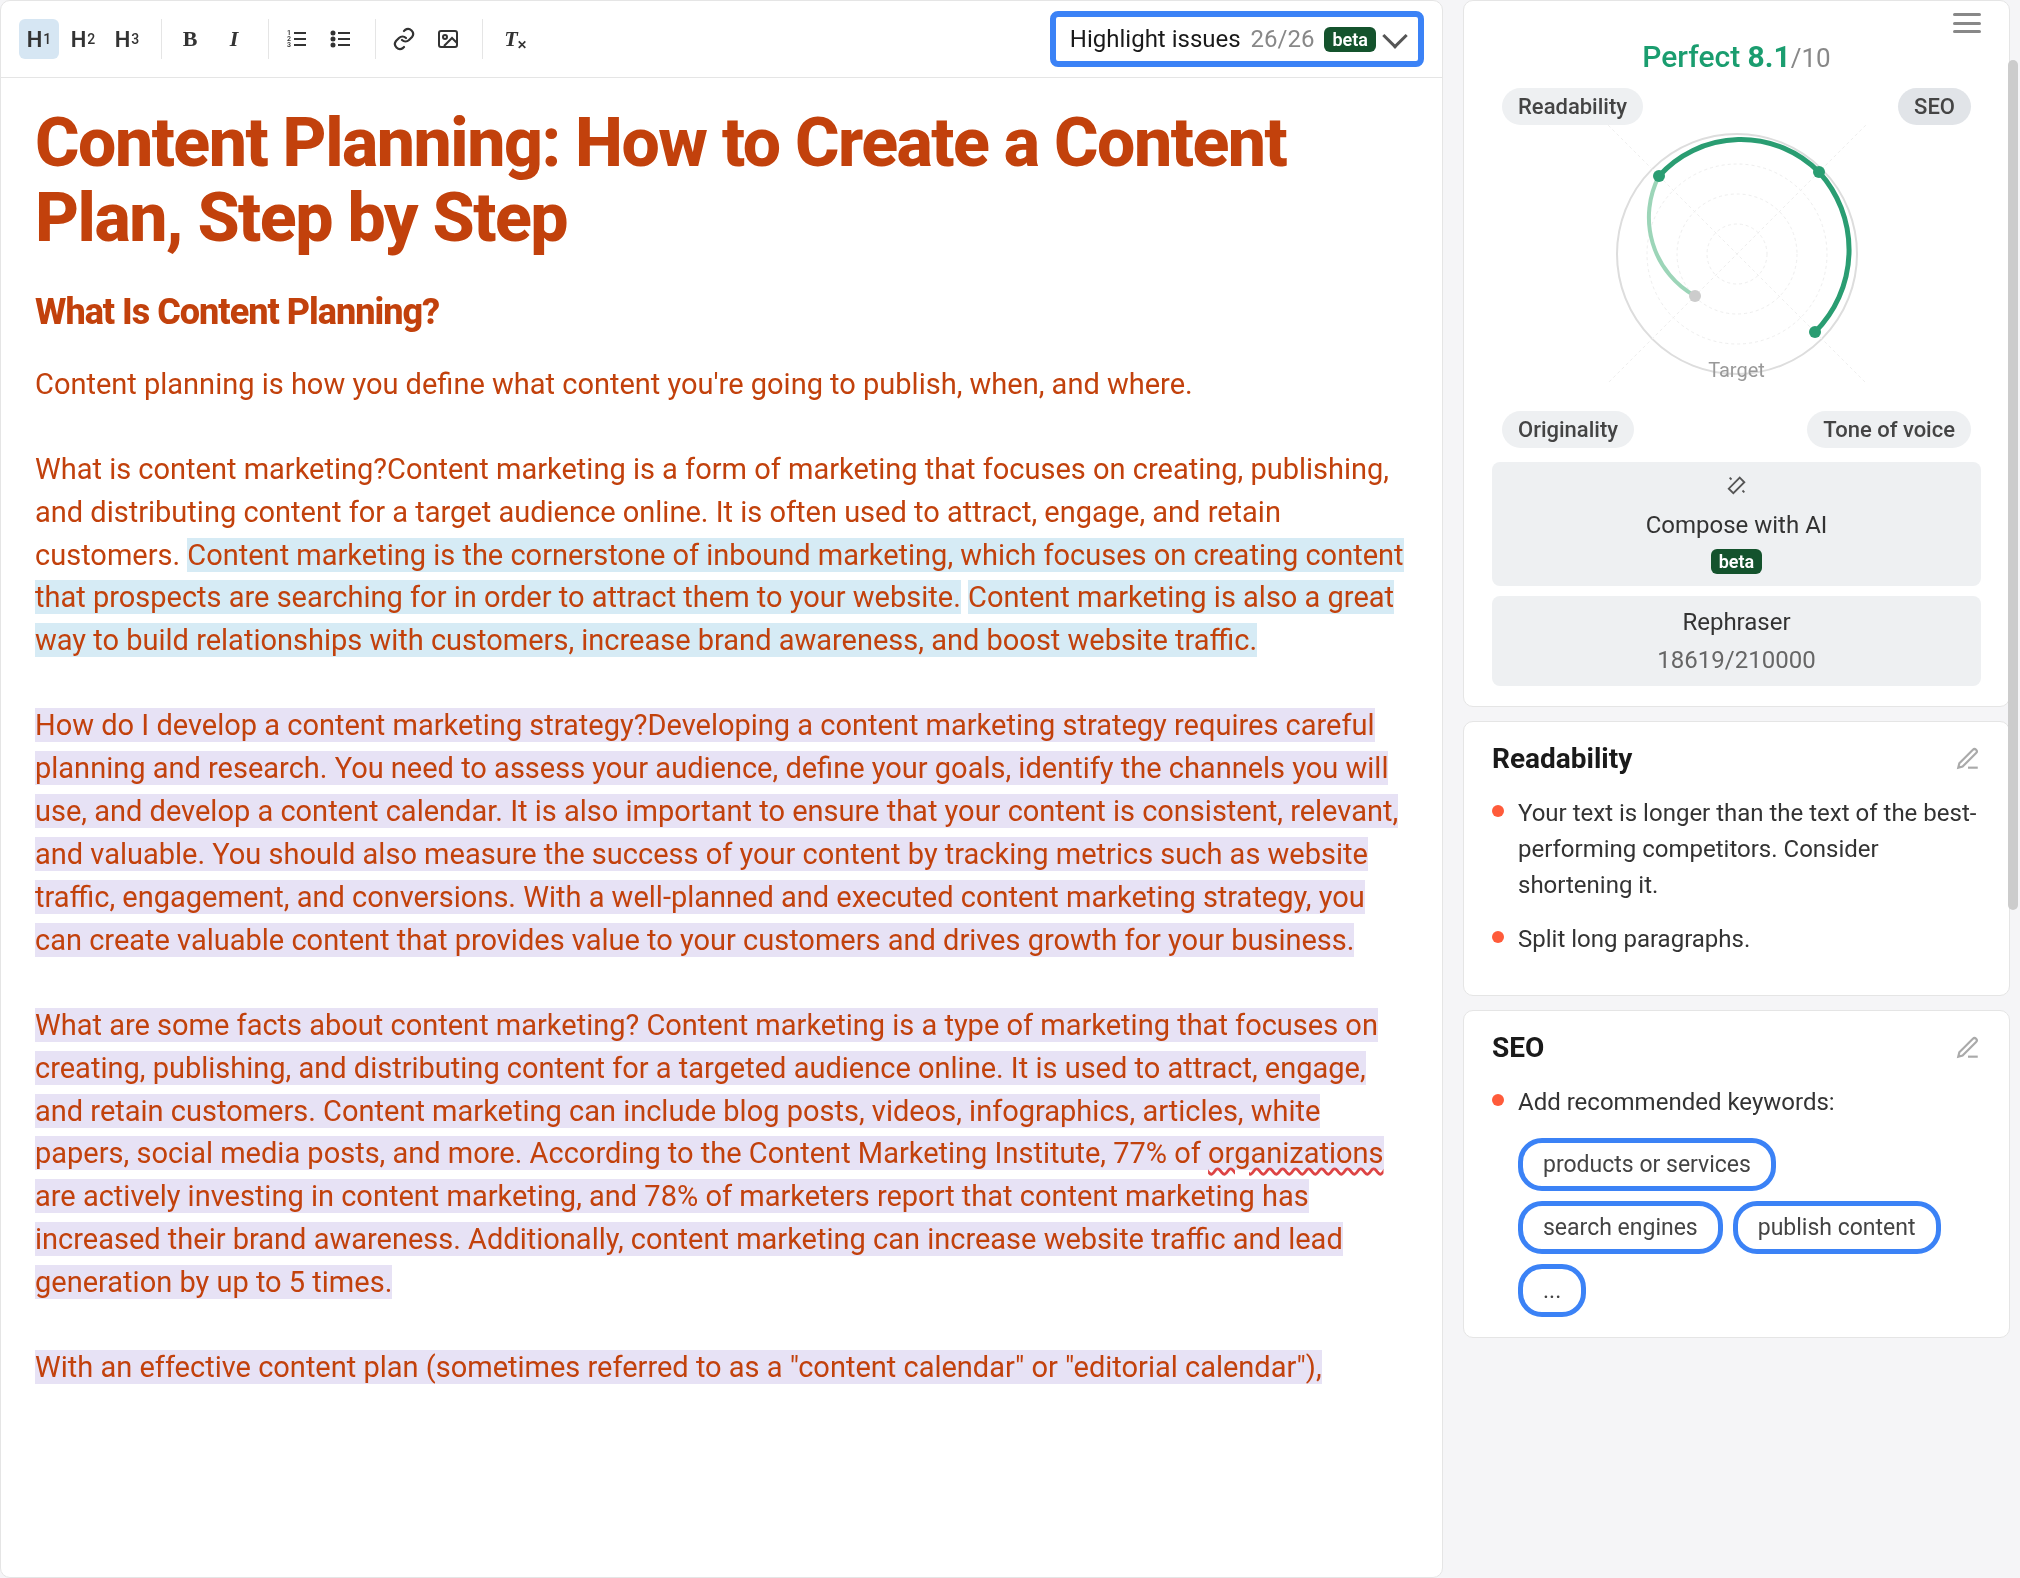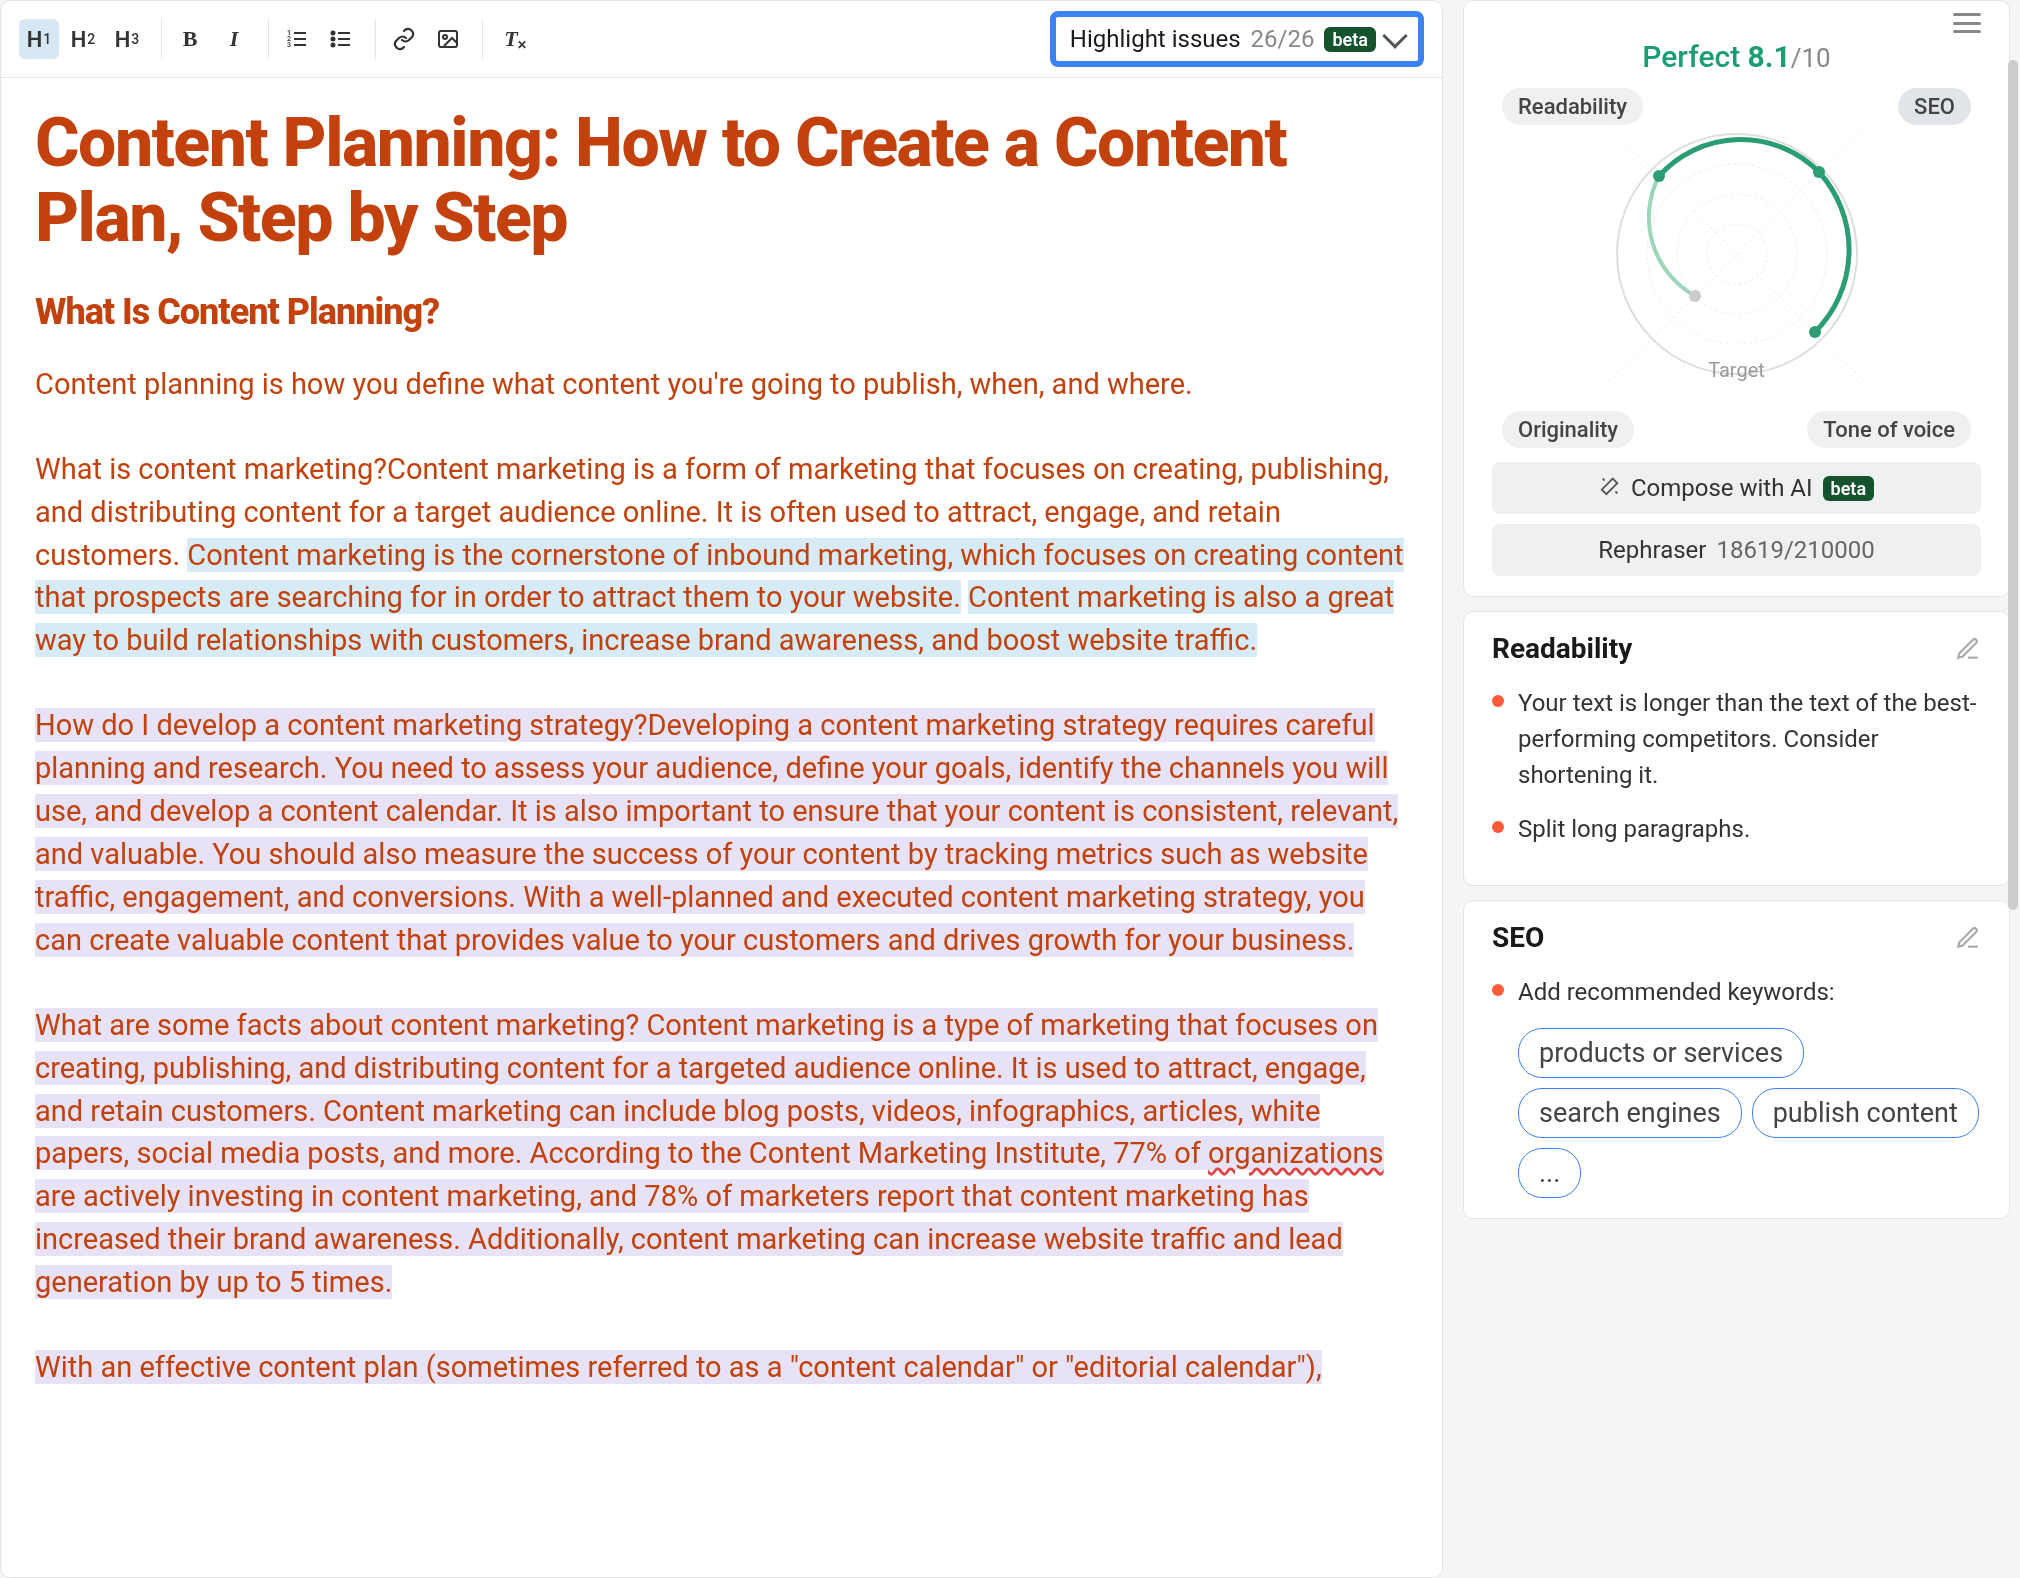--- a/index.html
+++ b/index.html
@@ -159,20 +159,21 @@
   align-items: center;
   justify-content: center;
   gap: 10px;
   background: #eef0f2;
   border-radius: 8px;
   padding: 12px;
   font-size: 24px;
   color: #333;
   margin-top: 10px;
   cursor: pointer;
+  flex-direction: column;
 }
 .rephraser-btn .counts { color: #666; }
 .magic-icon { font-size: 22px; color: #555; }
 
 .section-card h3 {
   font-size: 28px;
   font-weight: 700;
   display: flex;
   align-items: center;
   justify-content: space-between;
@@ -190,24 +191,24 @@
 }
 .bullet-dot {
   width: 12px; height: 12px;
   background: #ff5b3a;
   border-radius: 50%;
   flex-shrink: 0;
   margin-top: 10px;
 }
 .keyword-list { display: flex; flex-wrap: wrap; gap: 10px; margin-top: 8px; padding-left: 26px; }
 .keyword-pill {
-  border: 1px solid #3b82f6;
+  border: 5px solid #3b82f6;
   border-radius: 24px;
   padding: 8px 20px;
-  font-size: 27px;
+  font-size: 23px;
   color: #444;
   cursor: pointer;
 }
 .scrollbar-fake {
   position: absolute; right: 2px; top: 60px; width: 10px; height: 850px;
   background: #ccc; border-radius: 6px;
 }
 .sidebar { position: relative; }
 </style>
 </head>

